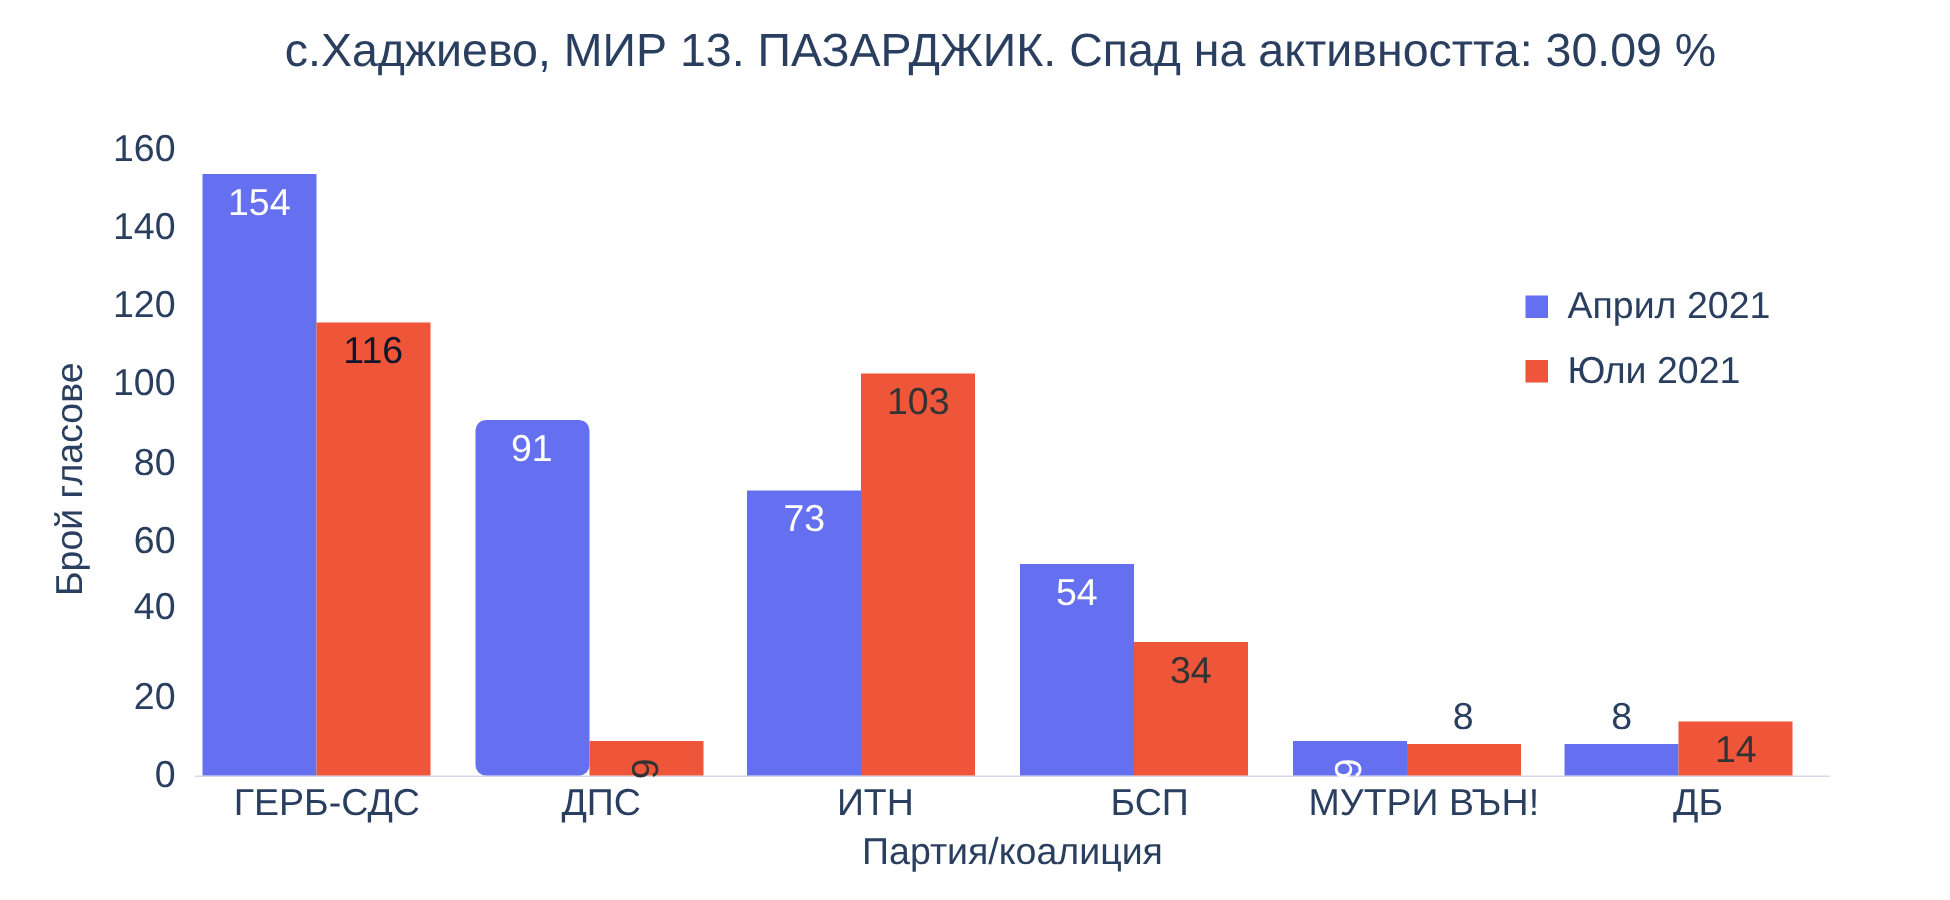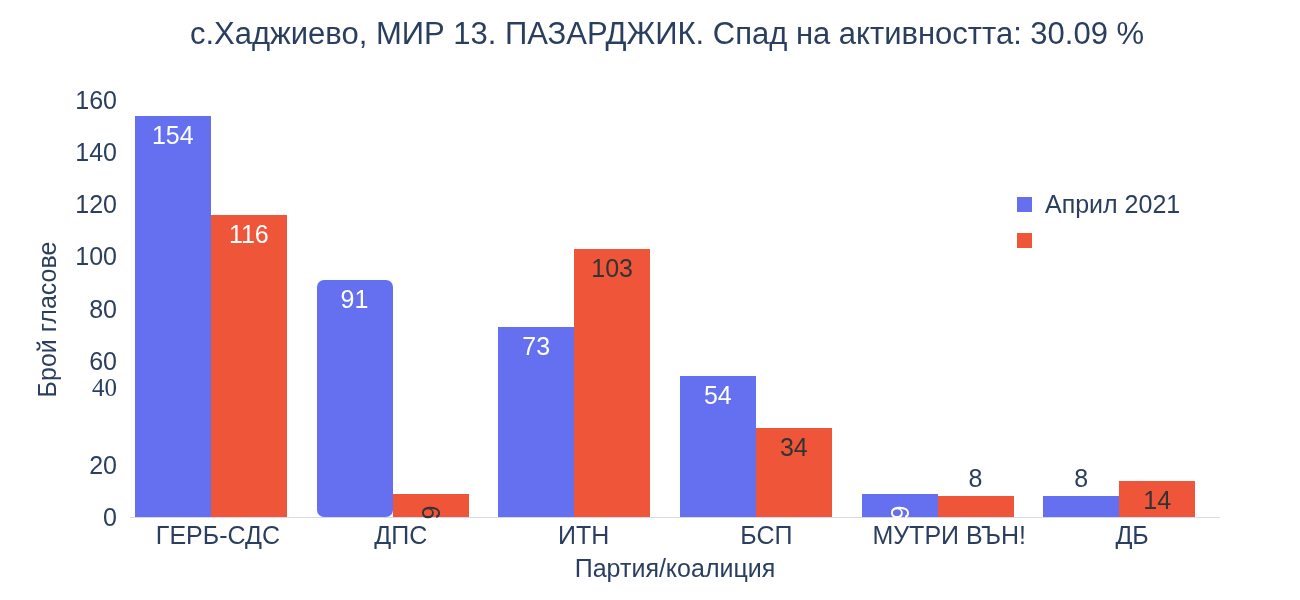--- a/index.html
+++ b/index.html
@@ -191,38 +191,38 @@
 
 <div class="figure">
 
   <div class="chart-title">с.Хаджиево, МИР 13. ПАЗАРДЖИК. Спад на активността: 30.09 %</div>
 
   <div class="ylabel">Брой гласове</div>
 
   <div class="yticks-holder">
       <div class="ytick" style="top: 517px;">0</div>
       <div class="ytick" style="top: 464.875px;">20</div>
-      <div class="ytick" style="top: 388px; font-family: Liberation Serif, serif;">40</div>
+      <div class="ytick" style="top: 405px;">40</div>
       <div class="ytick" style="top: 360.625px;">60</div>
       <div class="ytick" style="top: 308.5px;">80</div>
       <div class="ytick" style="top: 256.375px;">100</div>
       <div class="ytick" style="top: 204.25px;">120</div>
       <div class="ytick" style="top: 152.125px;">140</div>
       <div class="ytick" style="top: 100px;">160</div>
     </div>
 
   <div class="axis-line"></div>
 
   <div class="groups">
       <div class="group">
         <div class="bar blue" style="height: 401.363px; background: rgb(100, 112, 240);">
           <div class="bar-label inside" style="color: rgb(255, 255, 255);">154</div>
         </div>
         <div class="bar red" style="height: 302.325px; background: rgb(238, 85, 57);">
-          <div class="bar-label inside" style="color: #ffffff;">116</div>
+          <div class="bar-label inside" style="color: #0f172a;">116</div>
         </div>
       </div>
       <div class="group">
         <div class="bar blue" style="height: 237.169px; background: rgb(100, 112, 240); border-radius: 7px;">
           <div class="bar-label inside" style="color: rgb(255, 255, 255);">91</div>
         </div>
         <div class="bar red" style="height: 23.4563px; background: rgb(238, 85, 57);">
           <div class="bar-label rot" style="color: rgb(51, 51, 51);">9</div>
         </div>
       </div>
@@ -271,16 +271,17 @@
 
   <div class="xlabel">Партия/коалиция</div>
 
   <div class="legend">
       <div class="legend-row">
         <span class="legend-swatch blue" style="background: rgb(100, 112, 240);"></span>
         <span class="legend-text">Април 2021</span>
       </div>
       <div class="legend-row">
         <span class="legend-swatch red" style="background: rgb(238, 85, 57);"></span>
+        <span class="legend-text">Юли 2021</span>
       </div>
     </div>
 
 </div>
 
 </body></html>

